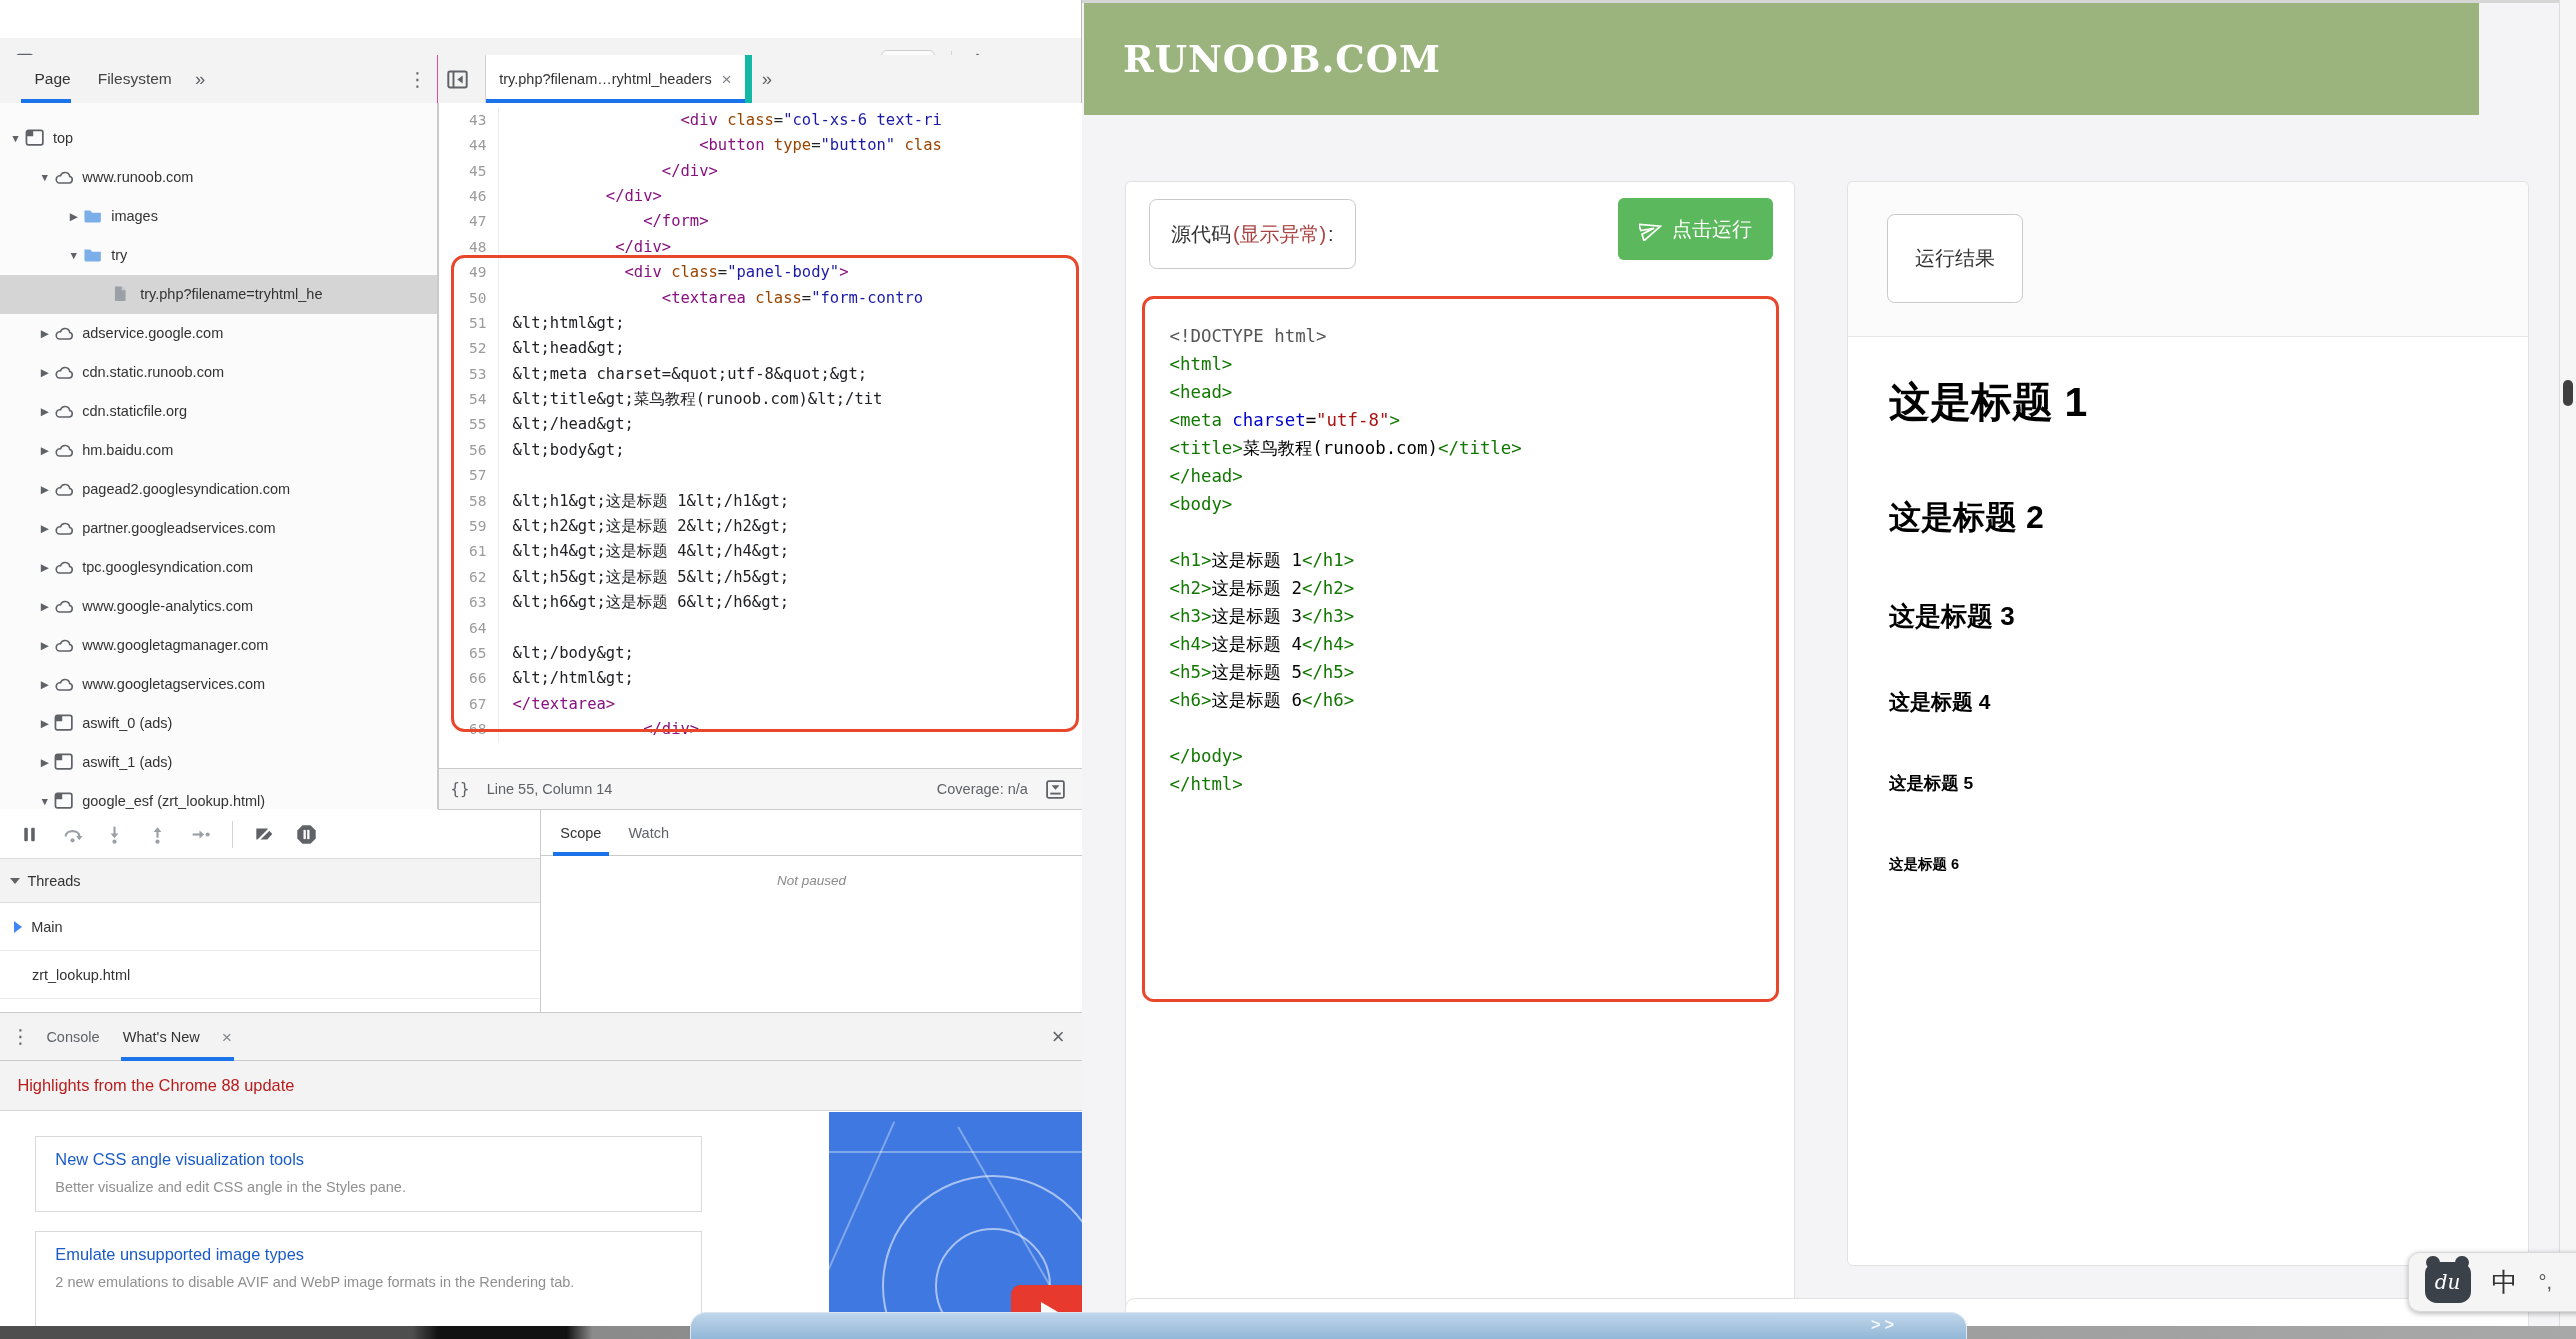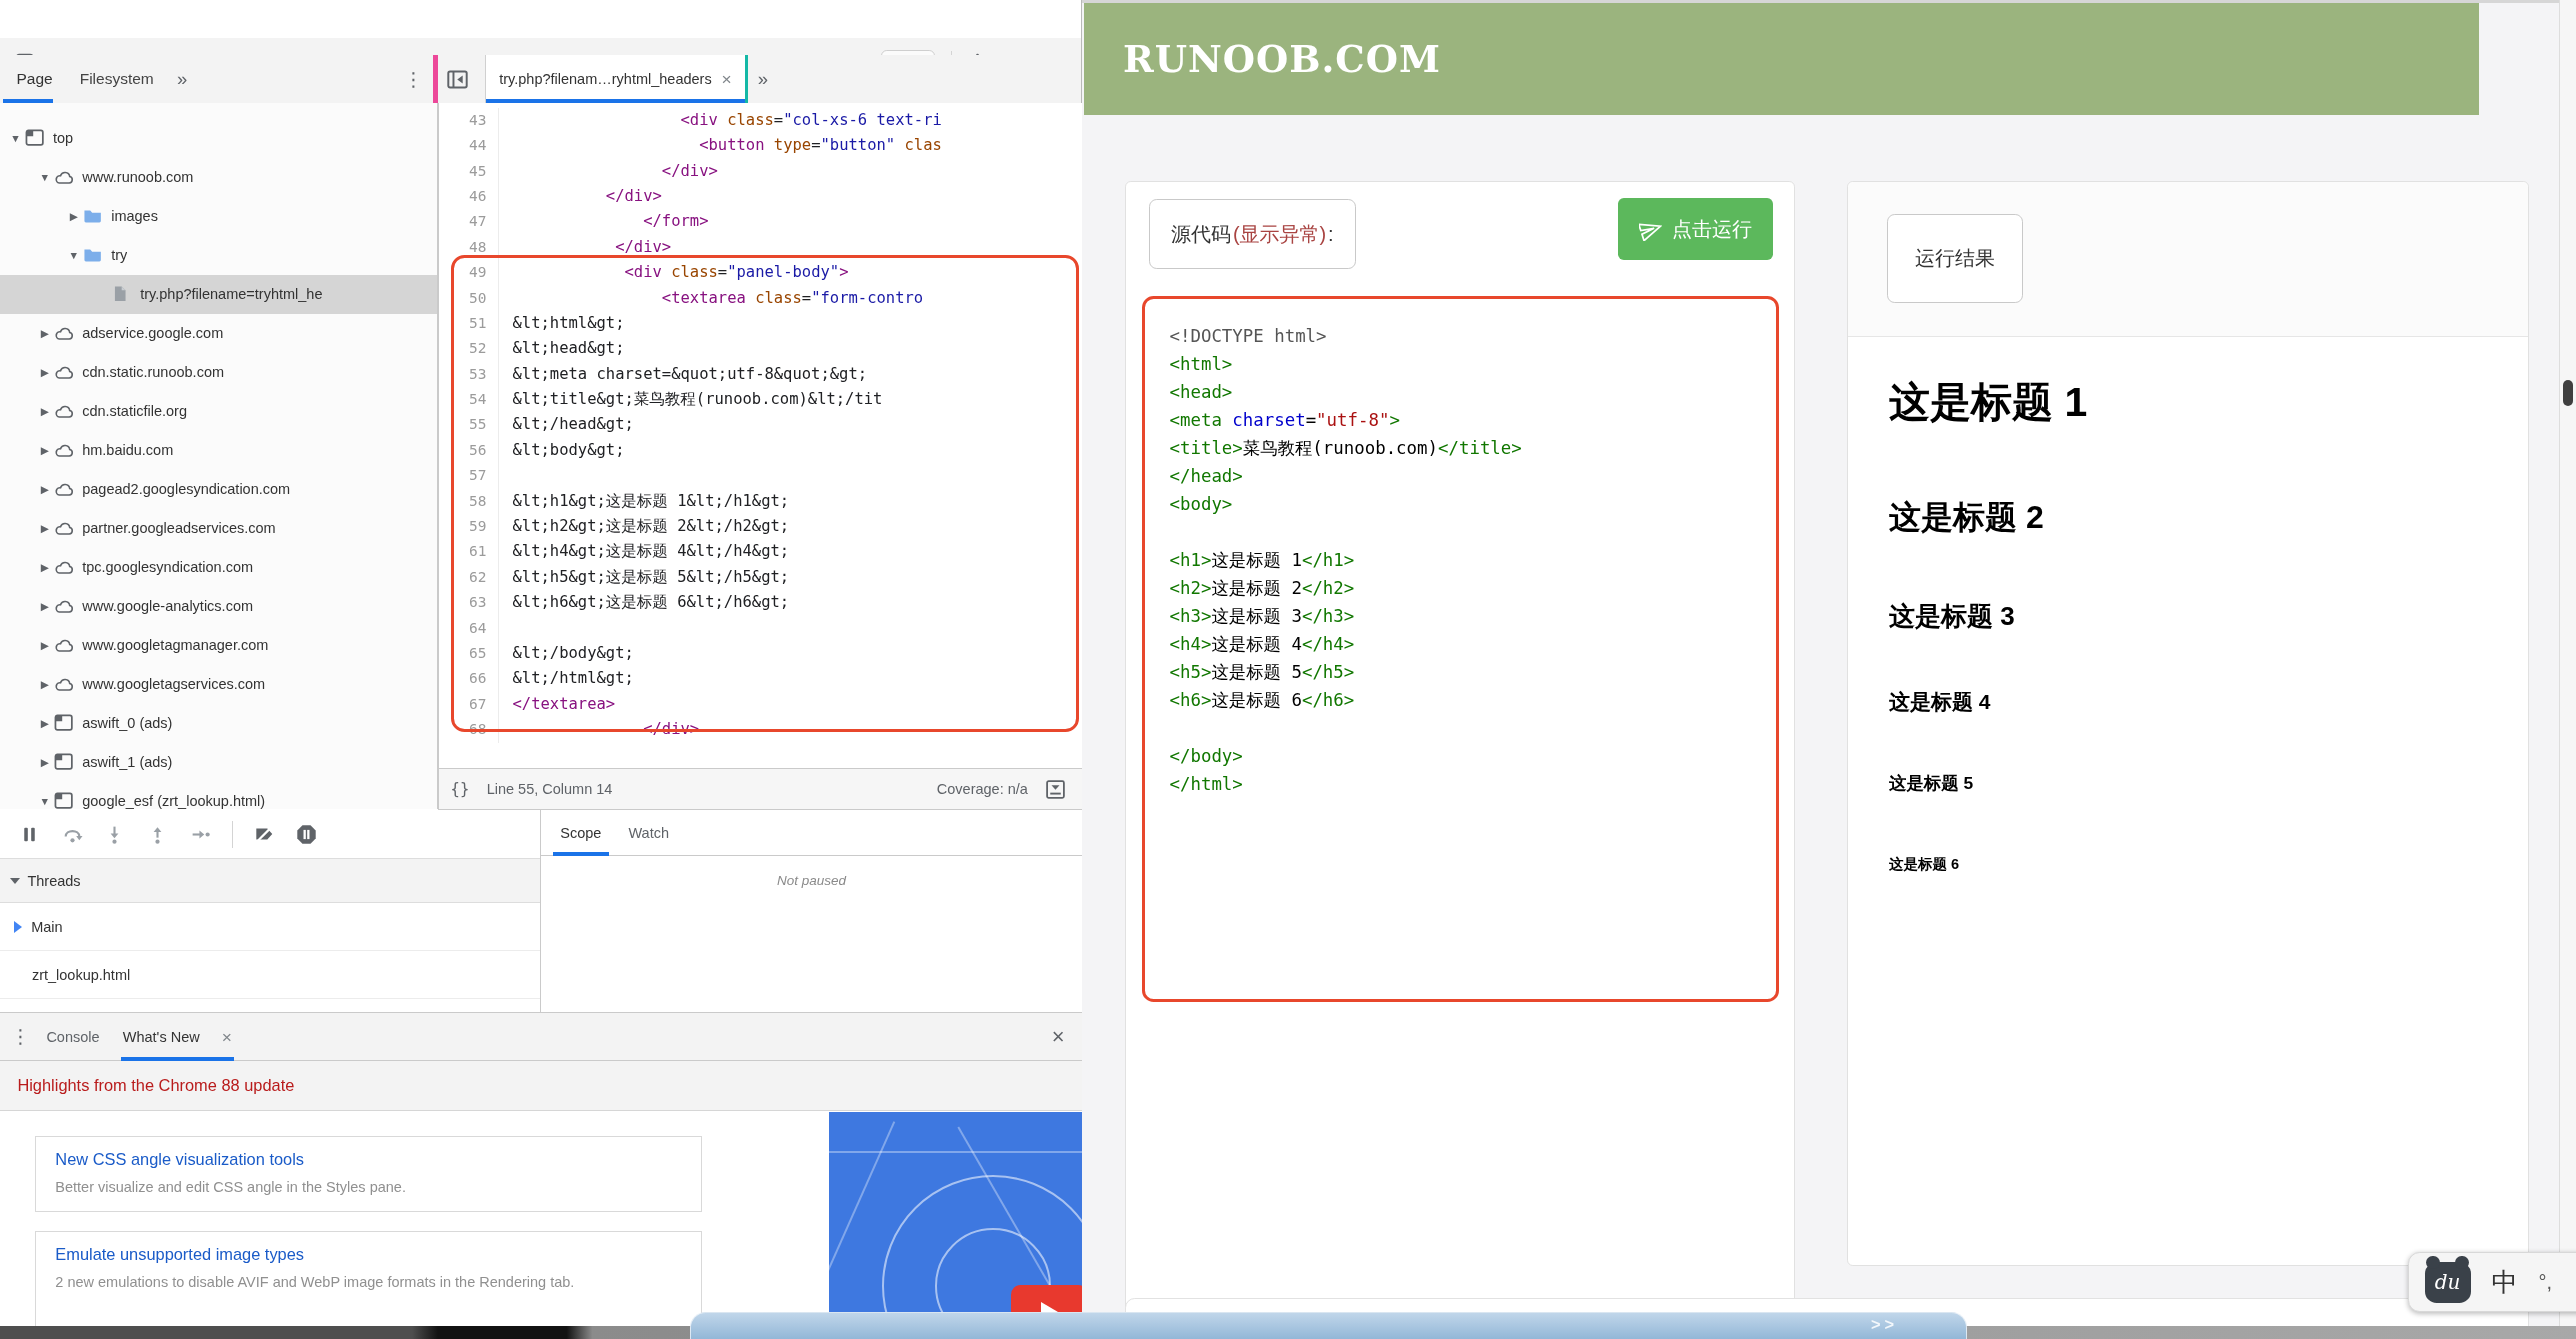--- a/index.html
+++ b/index.html
@@ -19,27 +19,27 @@
   .spacer { flex:1; }
   .err-pill { display:flex; align-items:center; gap:6.8px; border:1px solid #cfcfcf; border-radius:5.8px;
               background:#fbfbfb; padding:4.8px 9.7px; margin-right:9.7px; }
   .err-dot { width:18.4px; height:18.4px; border-radius:50%; background:#d93025; color:#fff; font-size:11.6px;
              display:flex; align-items:center; justify-content:center; font-weight:bold; }
   .err-num { font-size:14.5px; color:#3c4043; }
   .vsep { width:1px; height:27px; background:#d4d4d4; margin:0 5.8px; }
   .xbtn { font-size:25px; color:#5f6368; padding:0 11.6px; }
 
   .dt-row2 { position:absolute; left:0; top:55px; width:100%; height:48px; display:flex; }
-  .nav-tabs { width:438px; height:100%; background:#f3f3f3; border-right:5px solid #ec4899;
-              display:flex; align-items:center; padding-left:3px; }
+  .nav-tabs { width:438px; height:100%; background:#f3f3f3; border-right:1px solid #ec4899;
+              display:flex; align-items:center; padding-left:21px; }
   .nav-tab { position:relative; height:48px; line-height:48px; padding:0 13.5px; font-size:15.5px; color:#333; }
   .nav-tab.sel:after { content:""; position:absolute; left:0; right:13.5px; bottom:0; height:3.9px; background:#1a73e8; }
   .nav-tab.dim { color:#444; }
   .ed-tabs { flex:1; height:100%; background:#f3f3f3; display:flex; align-items:stretch; }
-  .ed-tab { position:relative; margin-left:7.7px; background:#fff; border-left:1px solid #d0d0d0; border-right:3px solid #14b8a6;
+  .ed-tab { position:relative; margin-left:7.7px; background:#fff; border-left:1px solid #d0d0d0; border-right:7px solid #14b8a6;
             display:flex; align-items:center; gap:9.7px; padding:0 13.5px; font-size:14.5px; color:#333; }
   .ed-tab:after { content:""; position:absolute; left:0; right:0; bottom:0; height:3.9px; background:#1a73e8; }
   .tab-x { color:#80868b; font-size:17.4px; }
 
   .dt-tree { position:absolute; left:0; top:103px; width:438px; height:706px; background:#fbfbfb;
              border-right:1px solid #cacaca; overflow:hidden; padding-top:15.5px; }
   .trow { display:flex; align-items:center; height:39px; font-size:14.5px; color:#333; white-space:nowrap; }
   .trow.sel { background:#d5d5d5; }
   .texp { width:15.5px; font-size:10.6px; color:#5f6368; text-align:center; flex:none; }
   .ticon { width:21px; height:19.3px; flex:none; margin:0 6.8px 0 1.9px; display:flex; align-items:center; }

